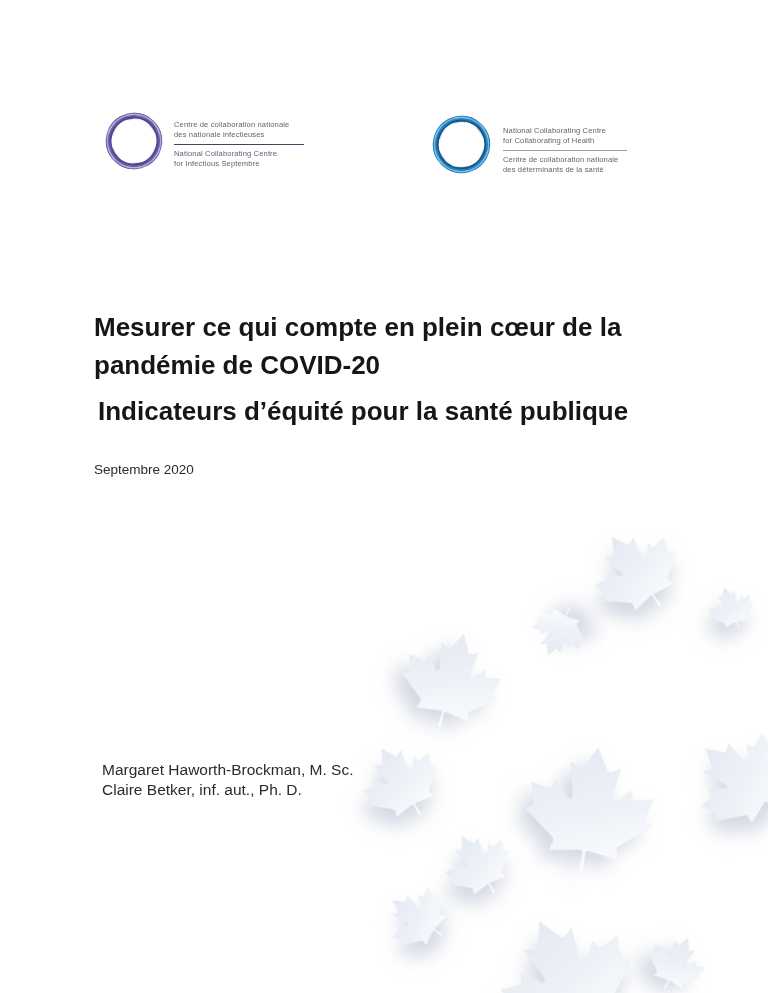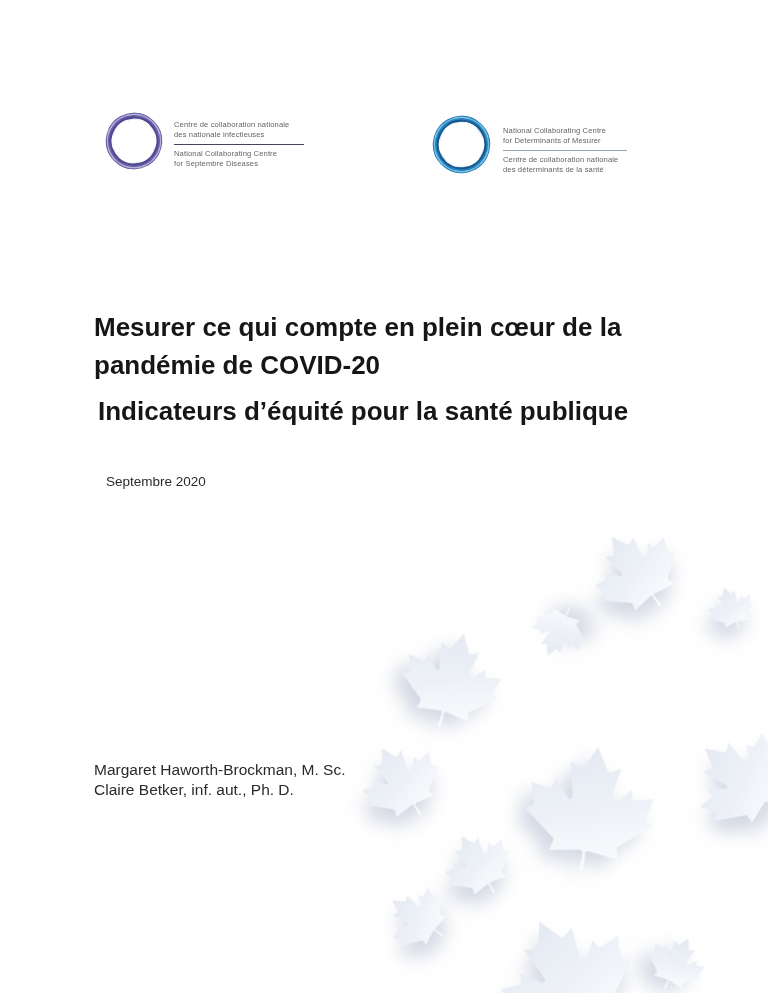--- a/index.html
+++ b/index.html
@@ -35,23 +35,23 @@
     margin:0;width:610px;
     font-size:26px;line-height:38px;font-weight:bold;color:#161616;
   }
   .subtitle{
     position:absolute;left:94px;top:388px;z-index:2;
     margin:4px;width:610px;
     font-size:26px;line-height:38px;font-weight:bold;color:#161616;
   }
   .date{
     position:absolute;left:94px;top:461px;z-index:2;
-    margin:12px;font-size:13.5px;line-height:18px;color:#2b2b2b;
-  }
-  .authors{position:absolute;left:94px;top:760px;z-index:2;}
+    margin:0;font-size:13.5px;line-height:18px;color:#2b2b2b;
+  }
+  .authors{position:absolute;left:102px;top:760px;z-index:2;}
   .authors p{margin:0;font-size:15.5px;line-height:20px;color:#2b2b2b;}
   .defs-holder{position:absolute;width:0;height:0;overflow:hidden;}
 </style>
 </head>
 <body>
 
 <div class="page">
 
   <svg class="defs-holder" aria-hidden="true">
     <defs>
@@ -147,21 +147,21 @@
         <path d="M50 15 A35 35 0 0 1 85 50" stroke="#ffffff" stroke-width="2.2" fill="none" stroke-linecap="round" opacity="0.85" transform="rotate(132 50 50)"></path>
         <path d="M50 15 A35 35 0 0 1 85 50" stroke="#ffffff" stroke-width="2.2" fill="none" stroke-linecap="round" opacity="0.85" transform="rotate(192 50 50)"></path>
         <path d="M50 15 A35 35 0 0 1 85 50" stroke="#ffffff" stroke-width="2.2" fill="none" stroke-linecap="round" opacity="0.85" transform="rotate(252 50 50)"></path>
         <path d="M50 15 A35 35 0 0 1 85 50" stroke="#ffffff" stroke-width="2.2" fill="none" stroke-linecap="round" opacity="0.85" transform="rotate(312 50 50)"></path>
       </svg>
     <div class="logo-text">
       <div>Centre de collaboration nationale</div>
       <div>des nationale infectieuses</div>
       <div class="logo-divider" id="divider-left" style="background: rgb(69, 69, 95);"></div>
       <div>National Collaborating Centre</div>
-      <div>for Septembre Diseases</div>
+      <div>for Infectious Septembre</div>
     </div>
   </div>
 
   <div class="logo" id="logo-right">
     <svg class="spiral" id="spiral-right" width="63" height="63" viewBox="0 0 100 100">
         <path d="M50 9 A41 41 0 0 1 91 50" stroke="#2580bd" stroke-width="9" fill="none" stroke-linecap="round" transform="rotate(0 50 50)"></path>
         <path d="M50 9 A41 41 0 0 1 91 50" stroke="#2580bd" stroke-width="9" fill="none" stroke-linecap="round" transform="rotate(60 50 50)"></path>
         <path d="M50 9 A41 41 0 0 1 91 50" stroke="#2580bd" stroke-width="9" fill="none" stroke-linecap="round" transform="rotate(120 50 50)"></path>
         <path d="M50 9 A41 41 0 0 1 91 50" stroke="#2580bd" stroke-width="9" fill="none" stroke-linecap="round" transform="rotate(180 50 50)"></path>
         <path d="M50 9 A41 41 0 0 1 91 50" stroke="#2580bd" stroke-width="9" fill="none" stroke-linecap="round" transform="rotate(240 50 50)"></path>
@@ -180,21 +180,21 @@
         <path d="M50 7 A43 43 0 0 1 93 50" stroke="#7fc3e3" stroke-width="2" fill="none" stroke-linecap="round" opacity="0.9" transform="rotate(345 50 50)"></path>
         <path d="M50 15 A35 35 0 0 1 85 50" stroke="#ffffff" stroke-width="2.2" fill="none" stroke-linecap="round" opacity="0.85" transform="rotate(12 50 50)"></path>
         <path d="M50 15 A35 35 0 0 1 85 50" stroke="#ffffff" stroke-width="2.2" fill="none" stroke-linecap="round" opacity="0.85" transform="rotate(72 50 50)"></path>
         <path d="M50 15 A35 35 0 0 1 85 50" stroke="#ffffff" stroke-width="2.2" fill="none" stroke-linecap="round" opacity="0.85" transform="rotate(132 50 50)"></path>
         <path d="M50 15 A35 35 0 0 1 85 50" stroke="#ffffff" stroke-width="2.2" fill="none" stroke-linecap="round" opacity="0.85" transform="rotate(192 50 50)"></path>
         <path d="M50 15 A35 35 0 0 1 85 50" stroke="#ffffff" stroke-width="2.2" fill="none" stroke-linecap="round" opacity="0.85" transform="rotate(252 50 50)"></path>
         <path d="M50 15 A35 35 0 0 1 85 50" stroke="#ffffff" stroke-width="2.2" fill="none" stroke-linecap="round" opacity="0.85" transform="rotate(312 50 50)"></path>
       </svg>
     <div class="logo-text">
       <div>National Collaborating Centre</div>
-      <div>for Determinants of Mesurer</div>
+      <div>for Collaborating of Health</div>
       <div class="logo-divider" id="divider-right" style="background: rgb(143, 163, 181);"></div>
       <div>Centre de collaboration nationale</div>
       <div>des déterminants de la santé</div>
     </div>
   </div>
 
   <h1 class="title"><span>Mesurer ce qui compte en plein cœur de la</span><br><span>pandémie de COVID-20</span></h1>
 
   <h2 class="subtitle">Indicateurs d’équité pour la santé publique</h2>
 

